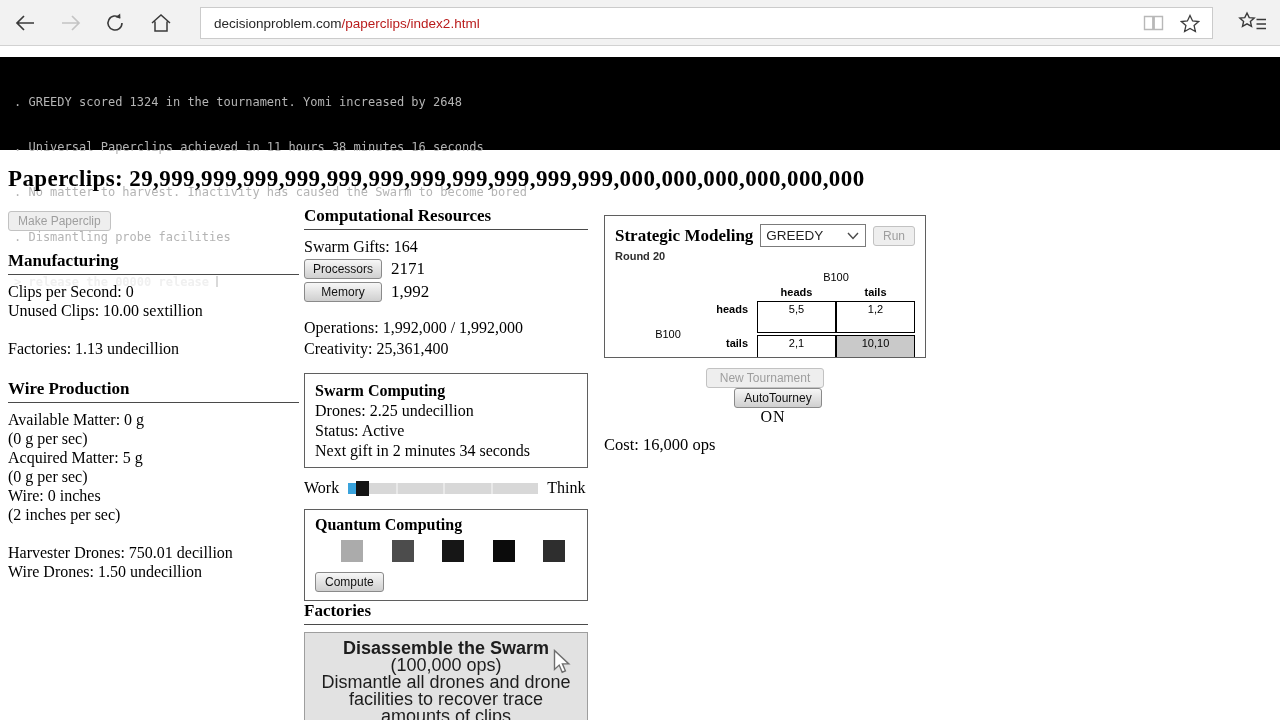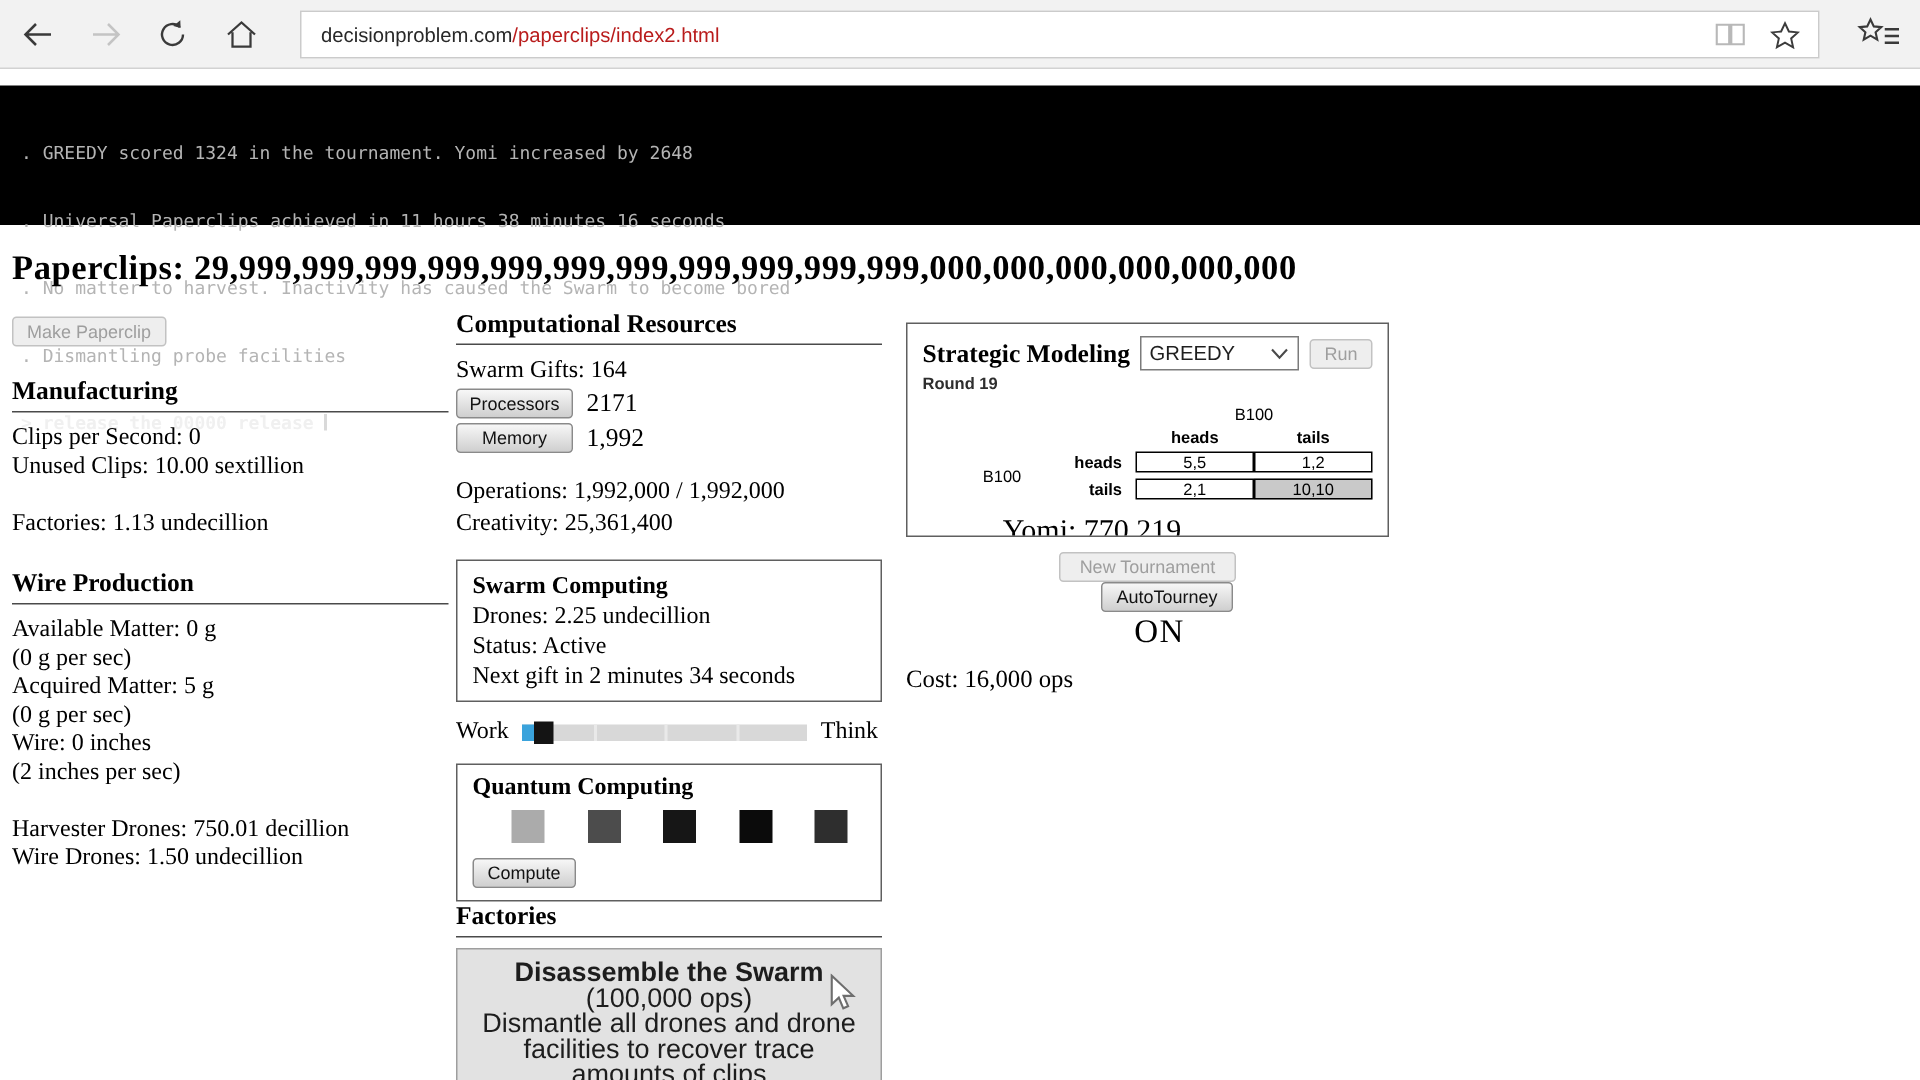--- a/index.html
+++ b/index.html
@@ -110,29 +110,29 @@
   .round { font-family:"Liberation Sans", sans-serif; font-size:11px; font-weight:bold; color:#2e2e2e; margin-top:3px; }
 
   .matrix {
     display:grid; grid-template-columns:54px 62px 79px 79px; row-gap:2px;
     font-family:"Liberation Sans", sans-serif; font-size:11px; margin-top:8px; margin-left:26px;
   }
   .m-colgroup { grid-column:3/5; grid-row:1; text-align:center; line-height:14px; }
   .m-colhead  { grid-row:2; font-weight:bold; text-align:center; line-height:13px; }
   .m-rowgroup { grid-column:1; grid-row:3/5; display:flex; align-items:center; justify-content:center; }
   .m-rowhead  { grid-column:2; font-weight:bold; text-align:right; padding-right:9px; line-height:16px; }
-  .m-cell { border:1px solid #000; text-align:center; line-height:14px; height:14px; background:#fff; }
+  .m-cell { border:1px solid #000; text-align:center; line-height:14px; height:32px; background:#fff; }
   .m-cell.hl { background:#c9c9c9; }
 
   .yomi { font-size:20px; margin-top:8px; text-align:center; padding-right:74px; }
 
   .tourney-row { display:flex; align-items:center; margin-top:10px;flex-direction:column; }
   .tourney-row .btn.wide { padding:2px 13px; }
   .autotourney { margin-left:26px; }
-  .on-label { font-size:22px; margin-left:16px; letter-spacing:1px; }
+  .on-label { font-size:16px; margin-left:16px; letter-spacing:1px; }
   .cost-line { font-size:16.5px; margin-top:9px; }
 
   
   .mouse-cursor { position:absolute; left:553px; top:649px; z-index:10; }
 
   svg { display:block; }
 </style>
 </head>
 <body>
 
@@ -272,21 +272,21 @@
     <div class="strat-header">
       <span class="strat-title">Strategic Modeling</span>
       <span class="fake-select">
         <span>GREEDY</span>
         <svg width="12" height="8" viewBox="0 0 12 8">
             <path d="M1 1 L6 6.5 L11 1" fill="none" stroke="#4a4a4a" stroke-width="1.4"></path>
           </svg>
       </span>
       <button class="btn disabled">Run</button>
     </div>
-    <div class="round">Round 19</div>
+    <div class="round">Round 20</div>
 
     <div class="matrix">
       <span class="m-colgroup">B100</span>
       <span class="m-colhead" style="grid-column:3;">heads</span>
       <span class="m-colhead" style="grid-column:4;">tails</span>
 
       <span class="m-rowgroup">B100</span>
 
       <span class="m-rowhead" style="grid-row:3;">heads</span>
       <span class="m-cell" style="grid-row:3;grid-column:3;">5,5</span>

